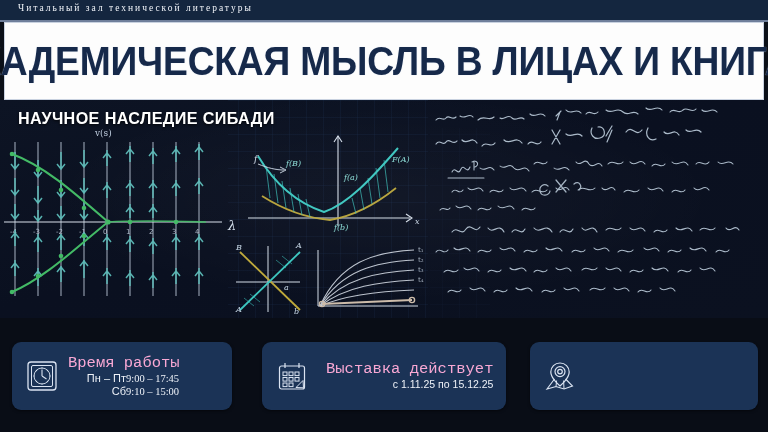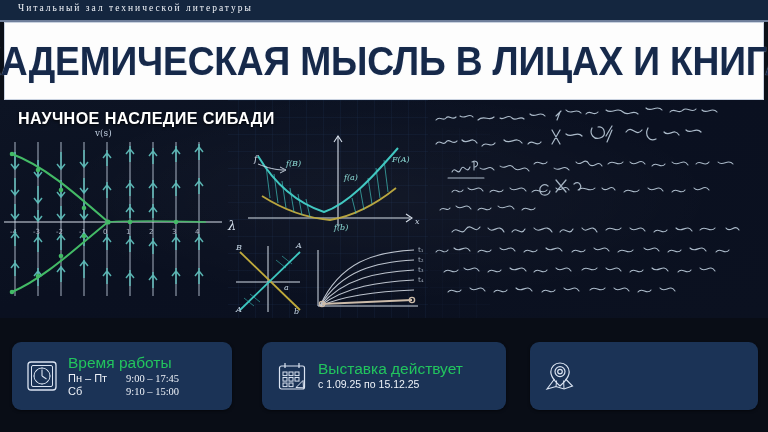--- a/index.html
+++ b/index.html
@@ -1,17 +1,17 @@
 <!DOCTYPE html>
 <html><head>
 <meta charset="utf-8">
 <style>
   html,body{margin:0;padding:0;background:#05070d;}
   body{font-family:"Liberation Serif", serif;}
-  .poster{position:relative;width:768px;height:432px;overflow:hidden;background:#0b1018;}
+  .poster{position:relative;width:768px;height:432px;overflow:hidden;background:#0b1018;text-align:right;}
 
   
   .topbar{position:absolute;left:0;top:0;width:768px;height:21px;background:#14263f;}
   .topbar-text{position:absolute;left:18px;top:3px;font-family:"Liberation Serif",serif;
     font-size:9.5px;color:#f2f5fa;letter-spacing:2.0px;white-space:nowrap;}
   .topbar-rule{position:absolute;left:0;top:20px;width:768px;height:1.5px;background:#6f7f9b;}
 
   
   .titleband{position:absolute;left:4px;top:22px;width:760px;height:78px;background:#fdfdfd;
     display:flex;align-items:center;justify-content:center;}
@@ -31,26 +31,26 @@
     font-family:"Liberation Sans Narrow","Liberation Sans",sans-serif;font-weight:bold;
     font-size:17px;line-height:18px;color:#ffffff;letter-spacing:.4px;
     transform:scaleX(0.95);transform-origin:left center;white-space:nowrap;
     text-shadow:0 1px 3px rgba(0,0,0,.85);}
 
   
   .footer{position:absolute;left:0;top:318px;width:768px;height:114px;background:#090d16;}
   .card{position:absolute;top:342px;height:68px;background:#1b3356;border-radius:9px;
     display:flex;align-items:center;box-shadow:0 1px 3px rgba(0,0,0,.5);}
   #card-hours{left:12px;width:220px;}
-  #card-dates{left:262px;width:244px;}
+  #card-dates{left:262px;width:244px;gap:8px;}
   #card-place{left:530px;width:228px;}
   .card-ico{width:48px;min-width:48px;display:flex;align-items:center;justify-content:center;
     margin-left:6px;color:#dbe4f2;}
   .card-body{display:flex;flex-direction:column;justify-content:center;padding-left:2px;}
-  .card-head{font-family:Liberation Sans, sans-serif;font-size:15.5px;color:#22c55e;line-height:18px;white-space:nowrap;}
+  .card-head{font-family:Liberation Mono, monospace;font-size:15.5px;color:#f9a8d4;line-height:18px;white-space:nowrap;}
   .card-sub{font-family:"Liberation Sans",sans-serif;font-size:10.5px;color:#eef2f8;line-height:13.5px;white-space:nowrap;}
   .hours-row{display:flex;}
   .hours-day{width:58px;font-family:Liberation Sans, sans-serif;font-size:11px;color:#eef2f8;line-height:13.5px;}
   .hours-val{font-family:Liberation Serif, serif;font-size:10.5px;color:#eef2f8;line-height:13.5px;}
 </style>
 </head>
 <body>
 
 <div class="poster">
 
@@ -359,21 +359,21 @@
             <rect x="14" y="18.5" width="4" height="3.6"></rect>
           <rect x="20" y="18.5" width="4" height="3.6"></rect>
           <rect x="8" y="24" width="4" height="3.6"></rect>
             <rect x="14" y="24" width="4" height="3.6"></rect>
         </g>
         <path d="M21 28.5 L28 21.5 L28.5 28.8 Z" stroke-width="1"></path>
       </svg>
     </div>
     <div class="card-body">
       <div class="card-head">Выставка действует</div>
-      <div class="card-sub">с 1.09.25 по 15.12.25</div>
+      <div class="card-sub">с 1.11.25 по 15.12.25</div>
     </div>
   </div>
 
   <div class="card" id="card-place">
     <div class="card-ico">
       <svg width="34" height="34" viewBox="0 0 34 34" fill="none" stroke="#dbe4f2" stroke-width="1.2">
         <path d="M17 4 c-5.2 0 -9.2 4 -9.2 9 c0 6.4 9.2 14 9.2 14 c0 0 9.2 -7.6 9.2 -14 c0 -5 -4 -9 -9.2 -9 z"></path>
         <circle cx="17" cy="12.6" r="5"></circle>
         <circle cx="17" cy="12.6" r="2.3"></circle>
         <path d="M11.5 20 L4 30 L13 27.5 L21 30 L29.5 27 L22.6 20" stroke-width="1.1"></path>

